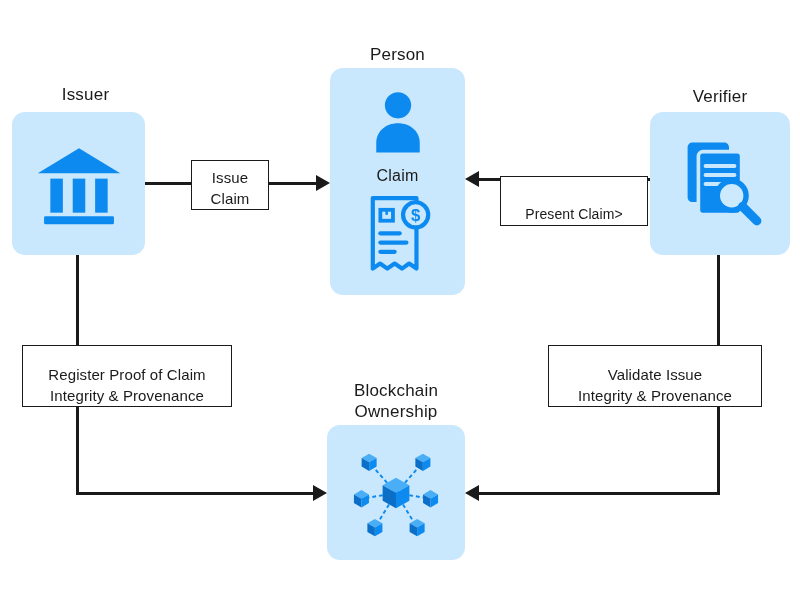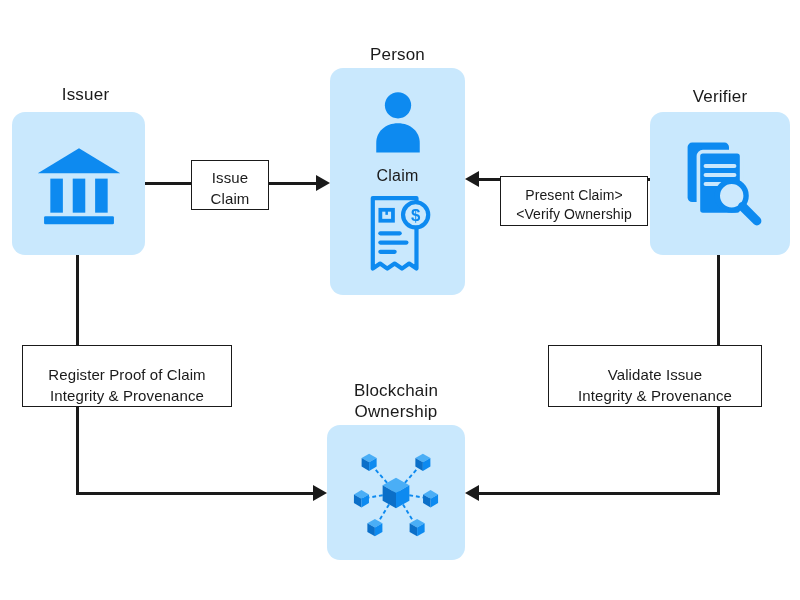--- a/index.html
+++ b/index.html
@@ -67,21 +67,20 @@
   <div class="hline" style="left:479px;top:492px;width:240px;"></div>
   <div class="arrow-left" style="left:465px;top:485px;"></div>
 
   <div class="edge-label fs15" style="left:191px;top:160px;width:76px;height:48px;">
     <span>Issue</span>
     <span>Claim</span>
   </div>
 
   <div class="edge-label fs14" style="left:500px;top:156px;width:146px;height:48px;margin-top:20px;">
     <span>Present Claim&gt;</span>
-    <span>&lt;Verify Ownership</span>
   </div>
 
   <div class="edge-label fs15" style="left:22px;top:345px;width:208px;height:60px;">
     <span>Register Proof of Claim</span>
     <span>Integrity &amp; Provenance</span>
   </div>
 
   <div class="edge-label fs15" style="left:548px;top:345px;width:212px;height:60px;">
     <span>Validate Issue</span>
     <span>Integrity &amp; Provenance</span>

